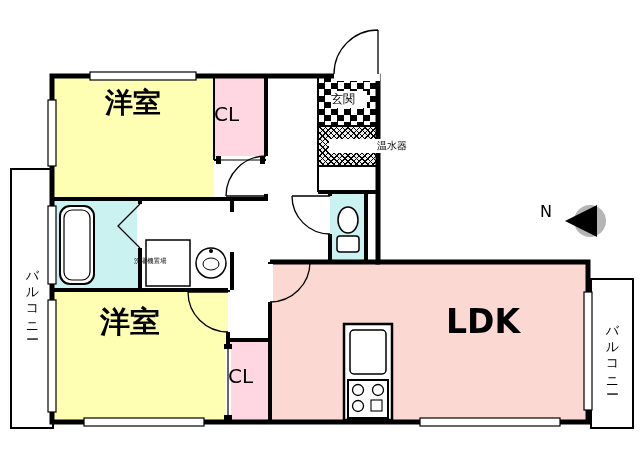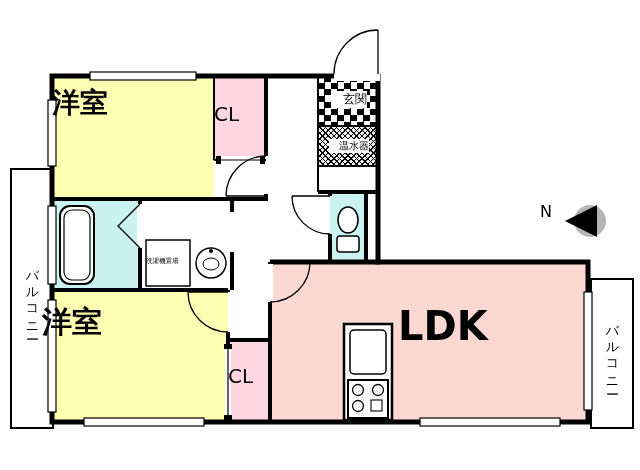--- a/index.html
+++ b/index.html
@@ -13,22 +13,22 @@
   .cyan{background:#C9F2F0;}
   .checker{background-color:#fff;
     background-image:conic-gradient(#000 25%, transparent 0 50%, #000 0 75%, transparent 0);
     background-size:13px 13px;}
   .hatch{background-color:#ededed;
     background-image:repeating-linear-gradient(45deg,#000 0 1px,transparent 1px 4px),
                      repeating-linear-gradient(-45deg,#000 0 1px,transparent 1px 4px);}
   .balcony{background:#fff;border:2px solid #000;display:flex;align-items:center;justify-content:center;}
   .vtext{writing-mode:vertical-rl;font-size:13px;letter-spacing:3px;}
   svg{position:absolute;left:0;top:0;}
-  .room-label{position:absolute;font-weight:bold;line-height:1.22;}
-  .chip{position:absolute;background:#fff;text-align:right;}
+  .room-label{position:absolute;text-align:center;font-weight:bold;line-height:1.22;}
+  .chip{position:absolute;background:#fff;text-align:left;}
   .small-label{position:absolute;text-align:left;}
 </style>
 </head>
 <body>
 
 <div id="stage">
 
   <div class="fill yellow" style="left:52px;top:76px;width:162px;height:122px;"></div>
   <div class="fill pink" style="left:214px;top:76px;width:52px;height:84px;"></div>
   <div class="fill checker" style="left:318px;top:76px;width:60px;height:50px;"></div>
@@ -126,27 +126,27 @@
   </svg>
 
   <div class="room-label" style="left:52px;top:86px;width:162px;font-size:28px;">
     <span style="display:block">洋室</span>
   </div>
 
   <div class="room-label" style="left:42px;top:304px;width:176px;font-size:30px;">
     <span style="display:block">洋室</span>
   </div>
 
-  <div class="room-label" style="left:398px;top:302px;width:170px;font-size:40px;">
+  <div class="room-label" style="left:398px;top:302px;width:170px;font-size:33px;">
     <span style="display:block">LDK</span>
   </div>
 
   <div class="small-label" style="left:214px;top:102px;width:52px;font-size:20px;">CL</div>
   <div class="small-label" style="left:228px;top:364px;width:42px;font-size:20px;">CL</div>
 
   <div class="chip" style="left:331px;top:91px;width:36px;height:17px;font-size:12px;line-height:17px;">玄関</div>
-  <div class="chip" style="left:329px;top:139px;width:40px;height:14px;font-size:10px;line-height:14px;">温水器</div>
+  <div class="chip" style="left:329px;top:139px;width:40px;height:14px;font-size:10px;line-height:14px;padding-left:48px;">温水器</div>
 
-  <div class="small-label" style="left:146px;top:257px;width:61px;font-size:6.5px;">洗濯機置場</div>
+  <div class="small-label" style="left:134px;top:257px;width:61px;font-size:6.5px;">洗濯機置場</div>
 
   <div class="small-label" style="left:540px;top:202px;width:20px;font-size:16px;">N</div>
 
 </div>
 
 </body></html>

